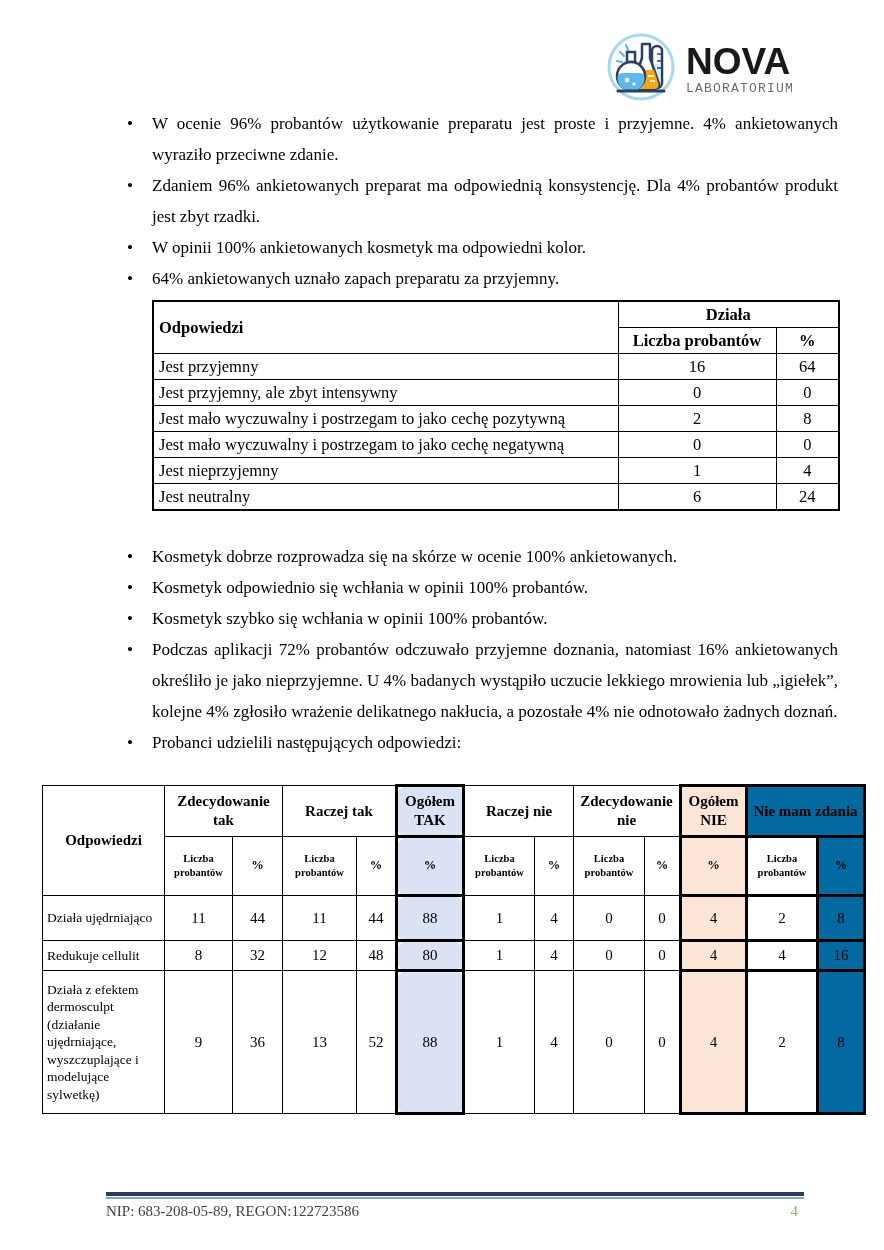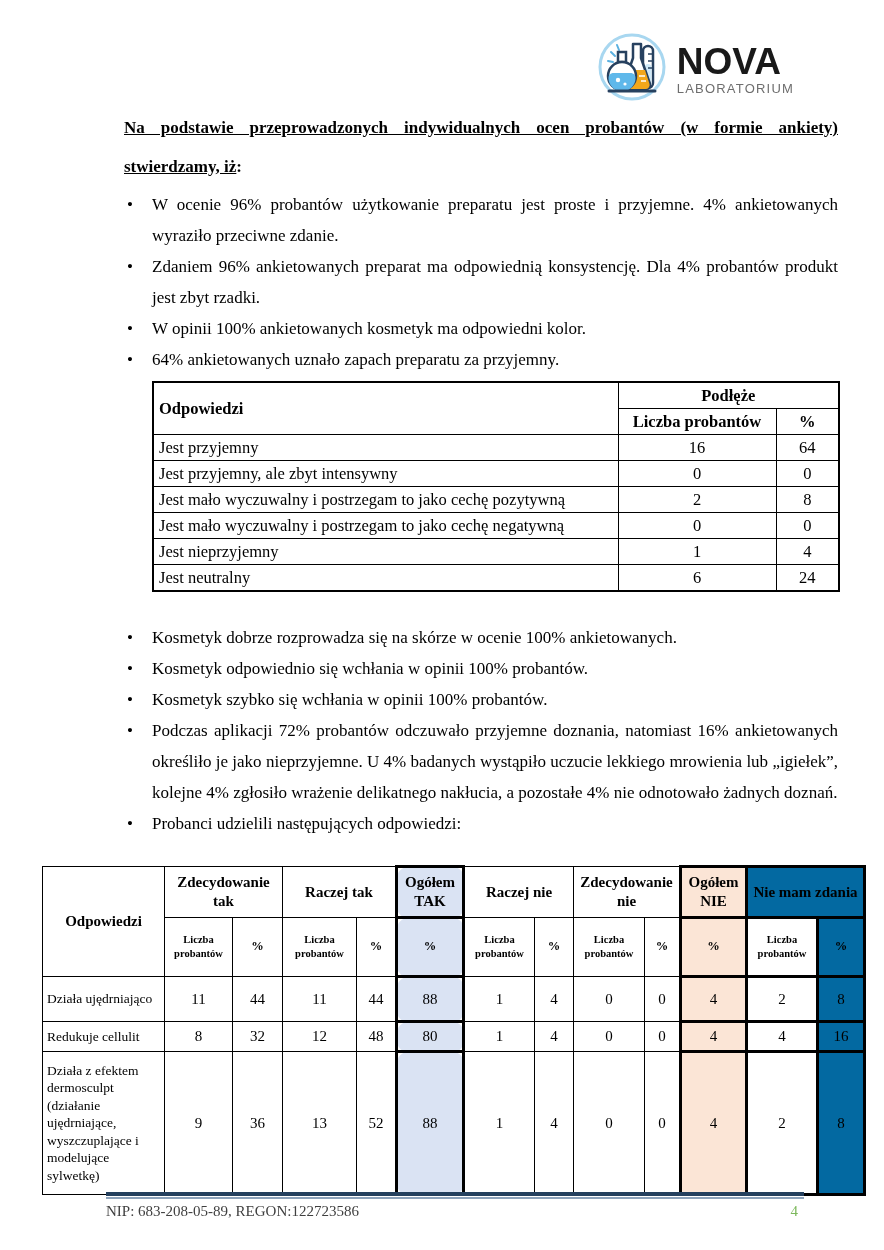--- a/index.html
+++ b/index.html
@@ -10,21 +10,21 @@
     color:#000;
   }
   
   .logo{position:absolute; top:30px; right:90px; display:flex; align-items:center; gap:8px;}
   .logo-text{display:flex; flex-direction:column; line-height:1;}
   .logo-brand{
     font-family:"Liberation Sans","DejaVu Sans",sans-serif;
     font-weight:800; font-size:37px; letter-spacing:0px; color:#191919;
   }
   .logo-sub{
-    font-family:Liberation Sans, sans-serif;
+    font-family:Liberation Mono, monospace;
     font-size:13px; color:#6e6e6e; letter-spacing:1.2px; margin-top:2px;
   }
   
   .content{padding:108px 46px 0 124px;}
   .heading{
     font-weight:bold; font-size:17px; line-height:39px;
     text-align:justify; margin:0 0 3px 0;
   }
   .heading .u{text-decoration:underline;}
   ul.blt{list-style:none; margin:0; padding:0;}
@@ -125,39 +125,38 @@
       </svg>
     </span>
     <span class="logo-text">
       <span class="logo-brand">NOVA</span>
       <span class="logo-sub">LABORATORIUM</span>
     </span>
   </div>
 
   <div class="content">
 
-    <p class="heading"><span class="u">Na podstawie przeprowadzonych indywidualnych ocen probantów (w formie ankiety) stwierdzamy, iż</span><span>:</span></p>
 
     <ul class="blt">
       <li>W ocenie 96% probantów użytkowanie preparatu jest proste i przyjemne. 4% ankietowanych wyraziło przeciwne zdanie.</li>
       <li>Zdaniem 96% ankietowanych preparat ma odpowiednią konsystencję. Dla 4% probantów produkt jest zbyt rzadki.</li>
       <li>W opinii 100% ankietowanych kosmetyk ma odpowiedni kolor.</li>
       <li>64% ankietowanych uznało zapach preparatu za przyjemny.</li>
     </ul>
 
     <table class="t1">
       <colgroup>
           <col style="width:465px">
           <col style="width:158px">
           <col style="width:63px">
         </colgroup>
       <tbody>
           <tr class="hdr">
         <th class="lft" rowspan="2">Odpowiedzi</th>
-        <th class="ctr" colspan="2">Podłęże</th>
+        <th class="ctr" colspan="2">Działa</th>
       </tr>
       <tr class="hdr">
         <th class="ctr">Liczba probantów</th>
         <th class="ctr">%</th>
       </tr>
       <tr>
         <td class="lft">Jest przyjemny</td>
         <td class="ctr">16</td>
         <td class="ctr">64</td>
       </tr>

